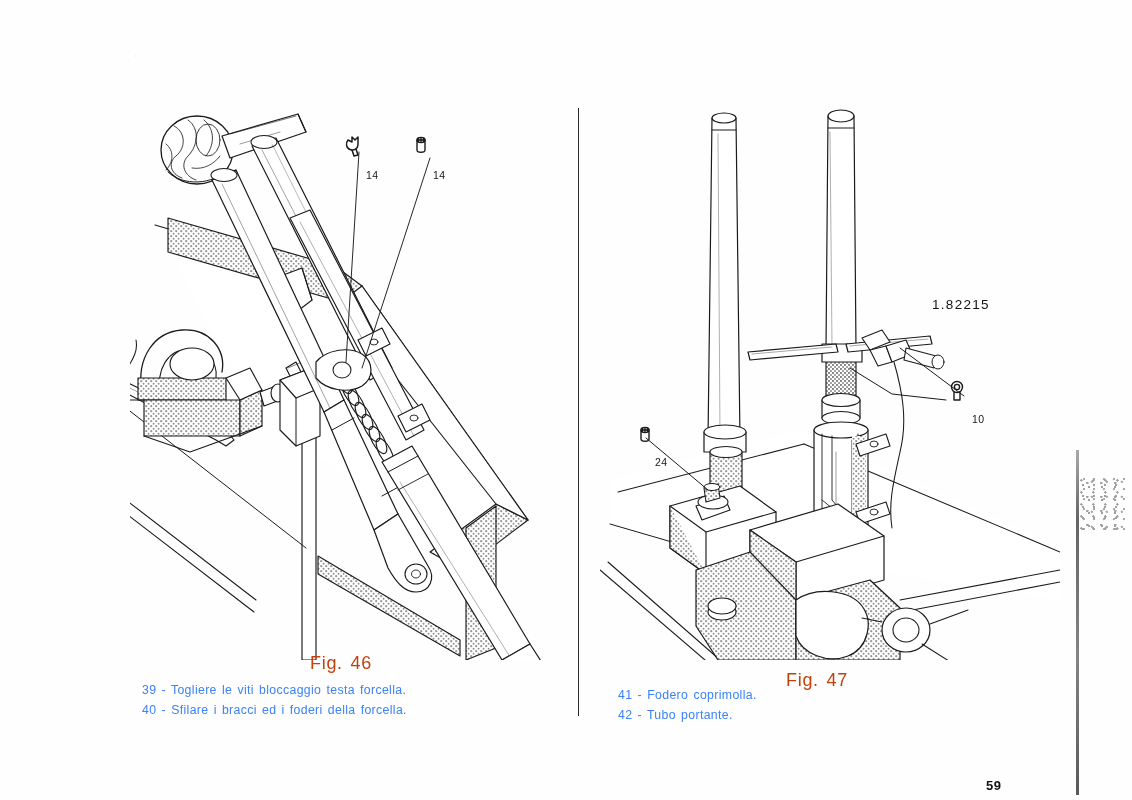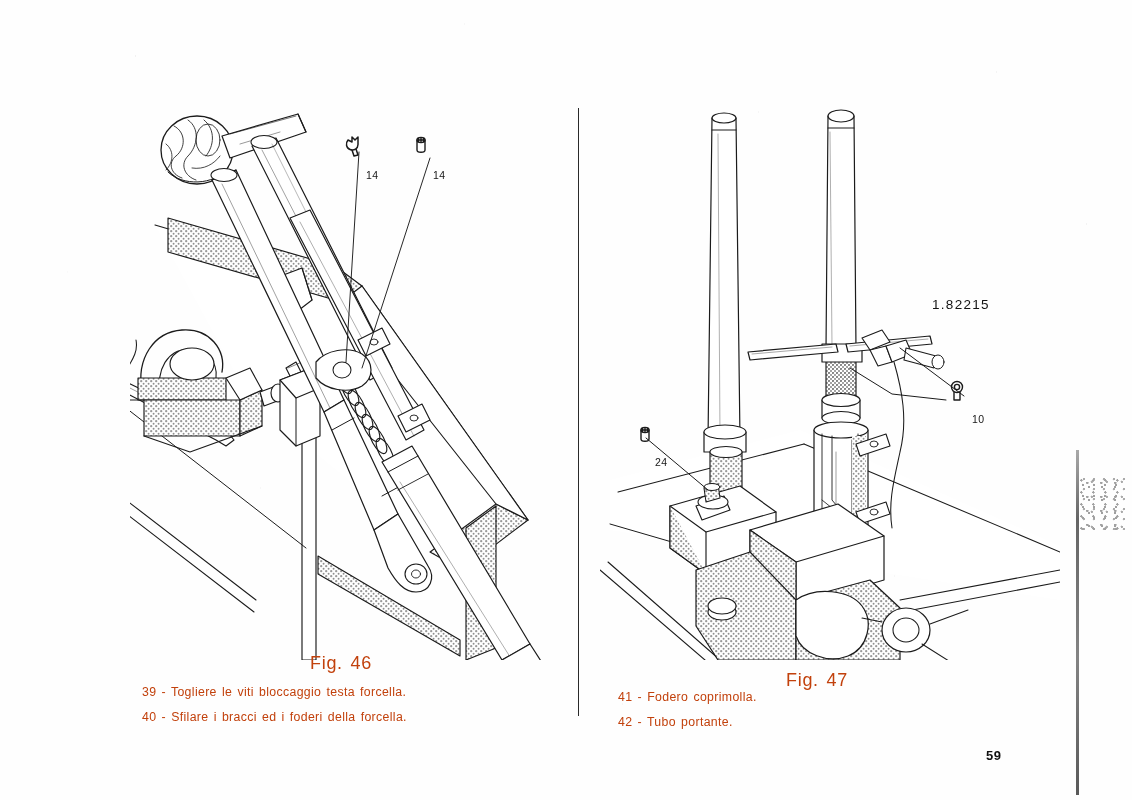--- a/index.html
+++ b/index.html
@@ -41,42 +41,42 @@
   #divider{
     position:absolute;left:578px;top:108px;
     width:1.4px;height:608px;background:#2a2a2a;
   }
   .caption-fig{
     position:absolute;
     font-size:18px;letter-spacing:.7px;word-spacing:2px;color:#c2410c;
   }
   .caption-lines{
     position:absolute;
-    font-size:12.3px;line-height:25px;letter-spacing:.35px;
-    word-spacing:1.4px;color:#c2410c;white-space:pre;
+    font-size:12.3px;line-height:20px;letter-spacing:.35px;
+    word-spacing:1.4px;color:#3b82f6;white-space:pre;
   }
   #fig46-label{left:310px;top:653px;}
   #fig47-label{left:786px;top:670px;}
   #fig46-notes{left:142px;top:680px;}
   #fig47-notes{left:618px;top:685px;}
 
   #partnum{
     position:absolute;left:932px;top:297px;
     font-size:13.5px;letter-spacing:1.3px;color:#141414;
   }
   .callout-num{
     position:absolute;font-size:10.5px;color:#161616;letter-spacing:.5px;margin-top:28px;
   }
   #cnum-14a{left:366px;top:141px;}
   #cnum-14b{left:433px;top:141px;}
   #cnum-24{left:655px;top:428px;}
   #cnum-10{left:972px;top:385px;}
 
   #pagenum{
-    position:absolute;left:986px;top:748px;
+    position:absolute;left:986px;top:778px;
     font-size:13px;font-weight:bold;letter-spacing:.5px;color:#111;
   }
   
   #scanedge{
     position:absolute;left:1076px;top:450px;width:3px;height:345px;
     background:linear-gradient(to bottom,#9a9a9a,#4a4a4a 20%,#6e6e6e 60%,#3c3c3c);
     opacity:.85;
   }
   #scanblob{
     position:absolute;left:1079px;top:478px;width:46px;height:52px;

